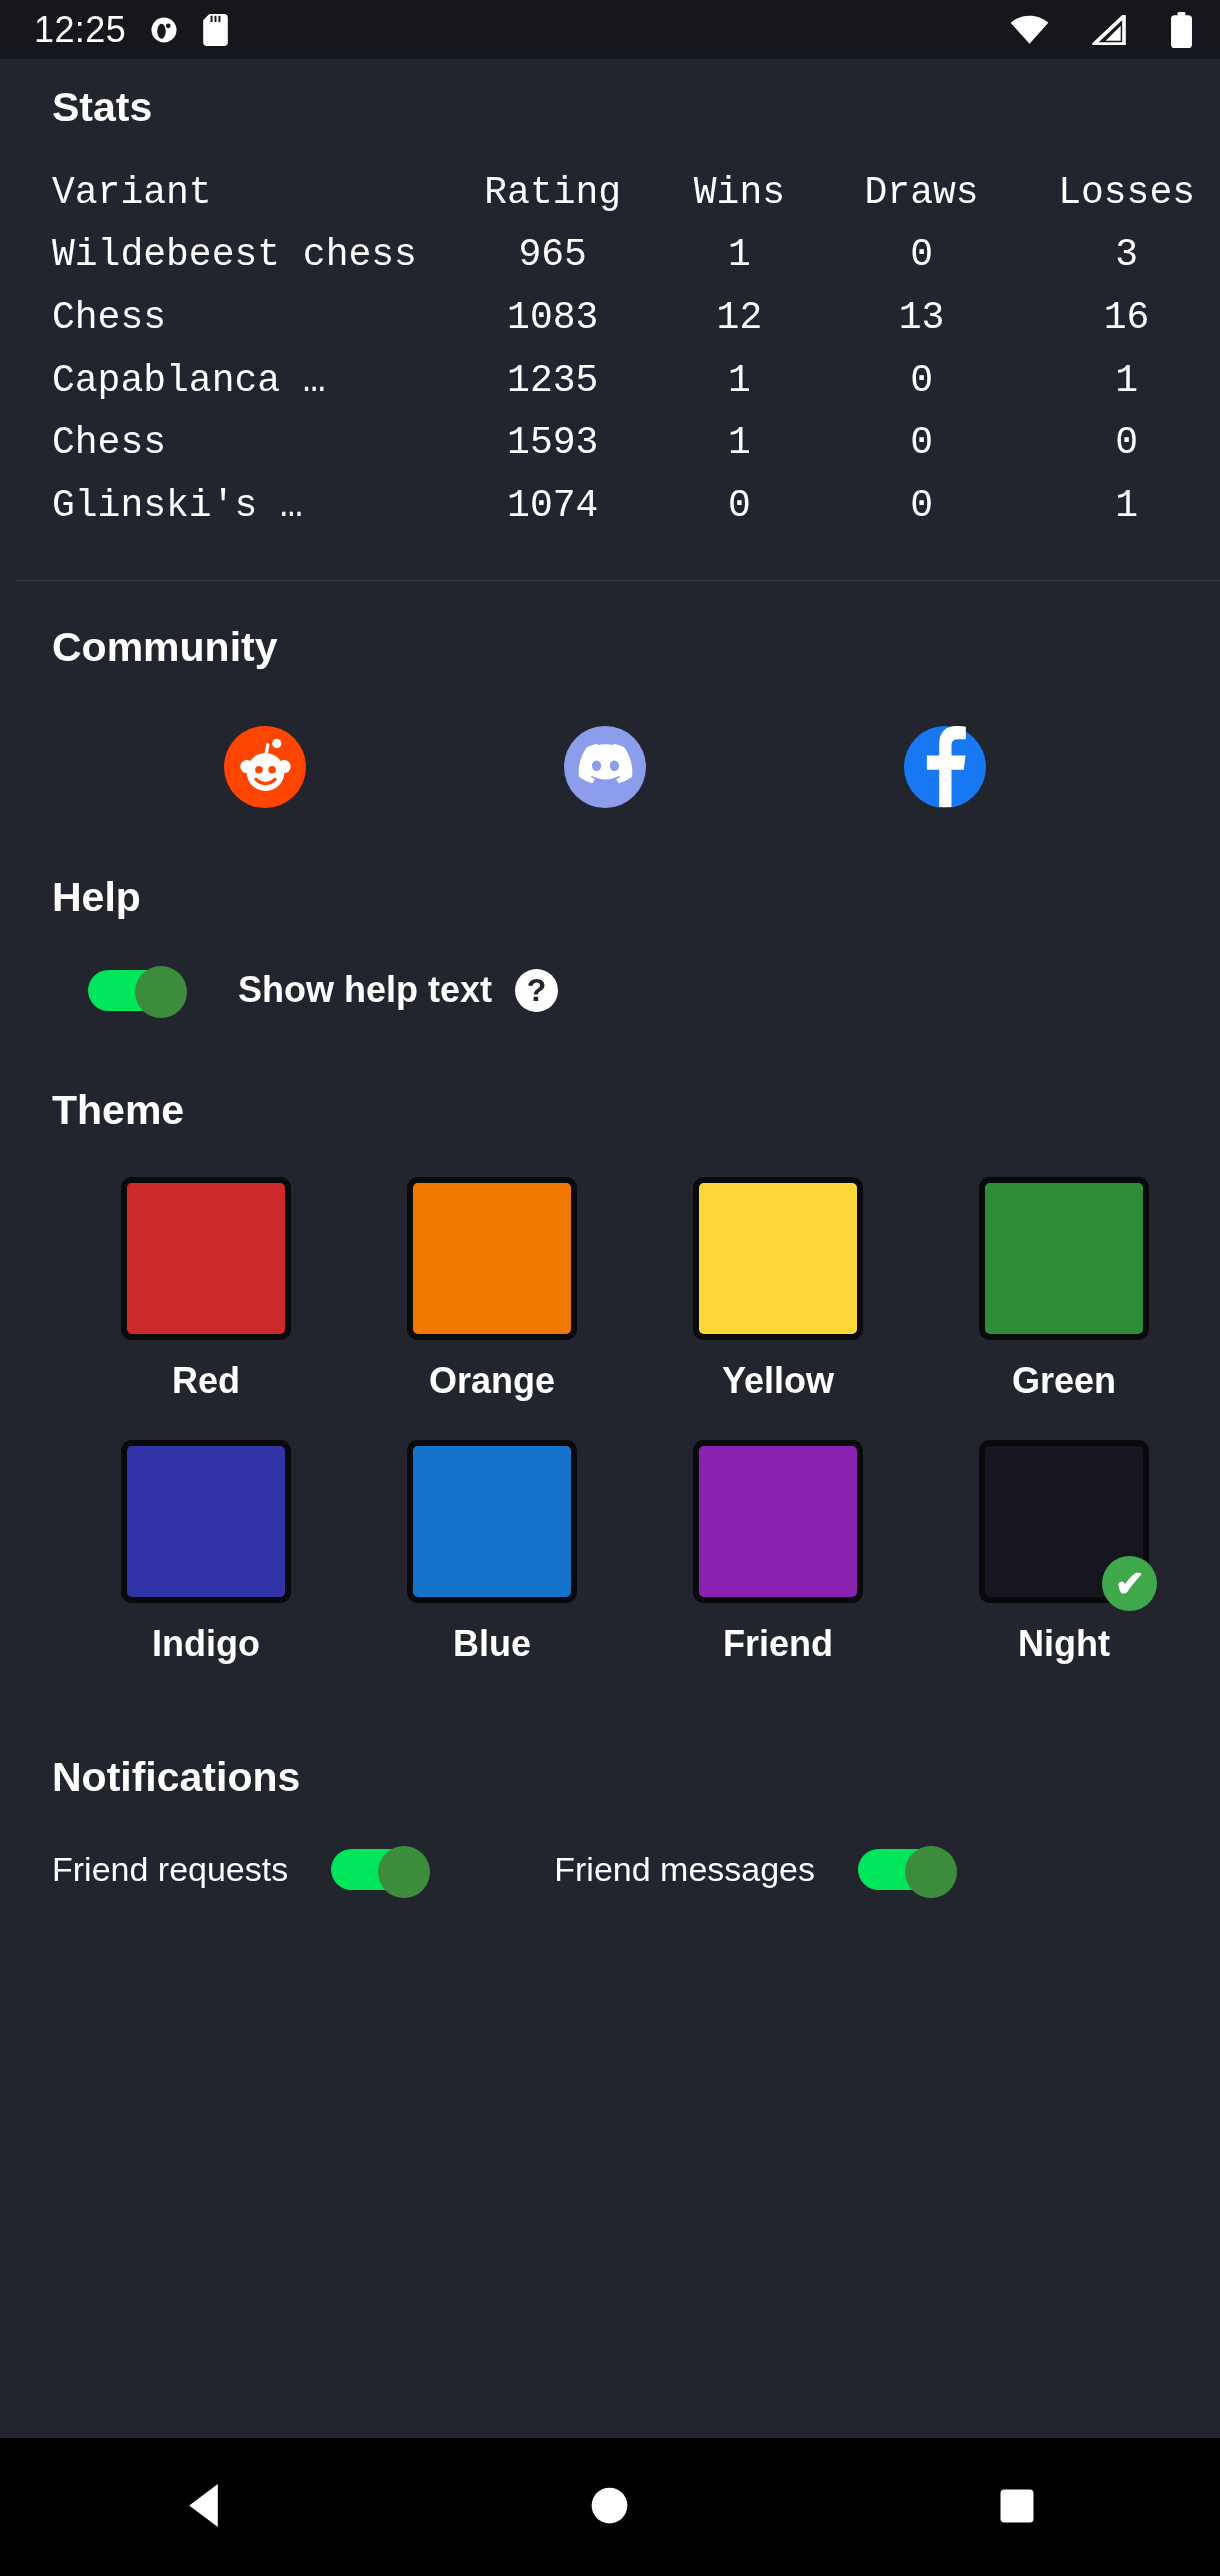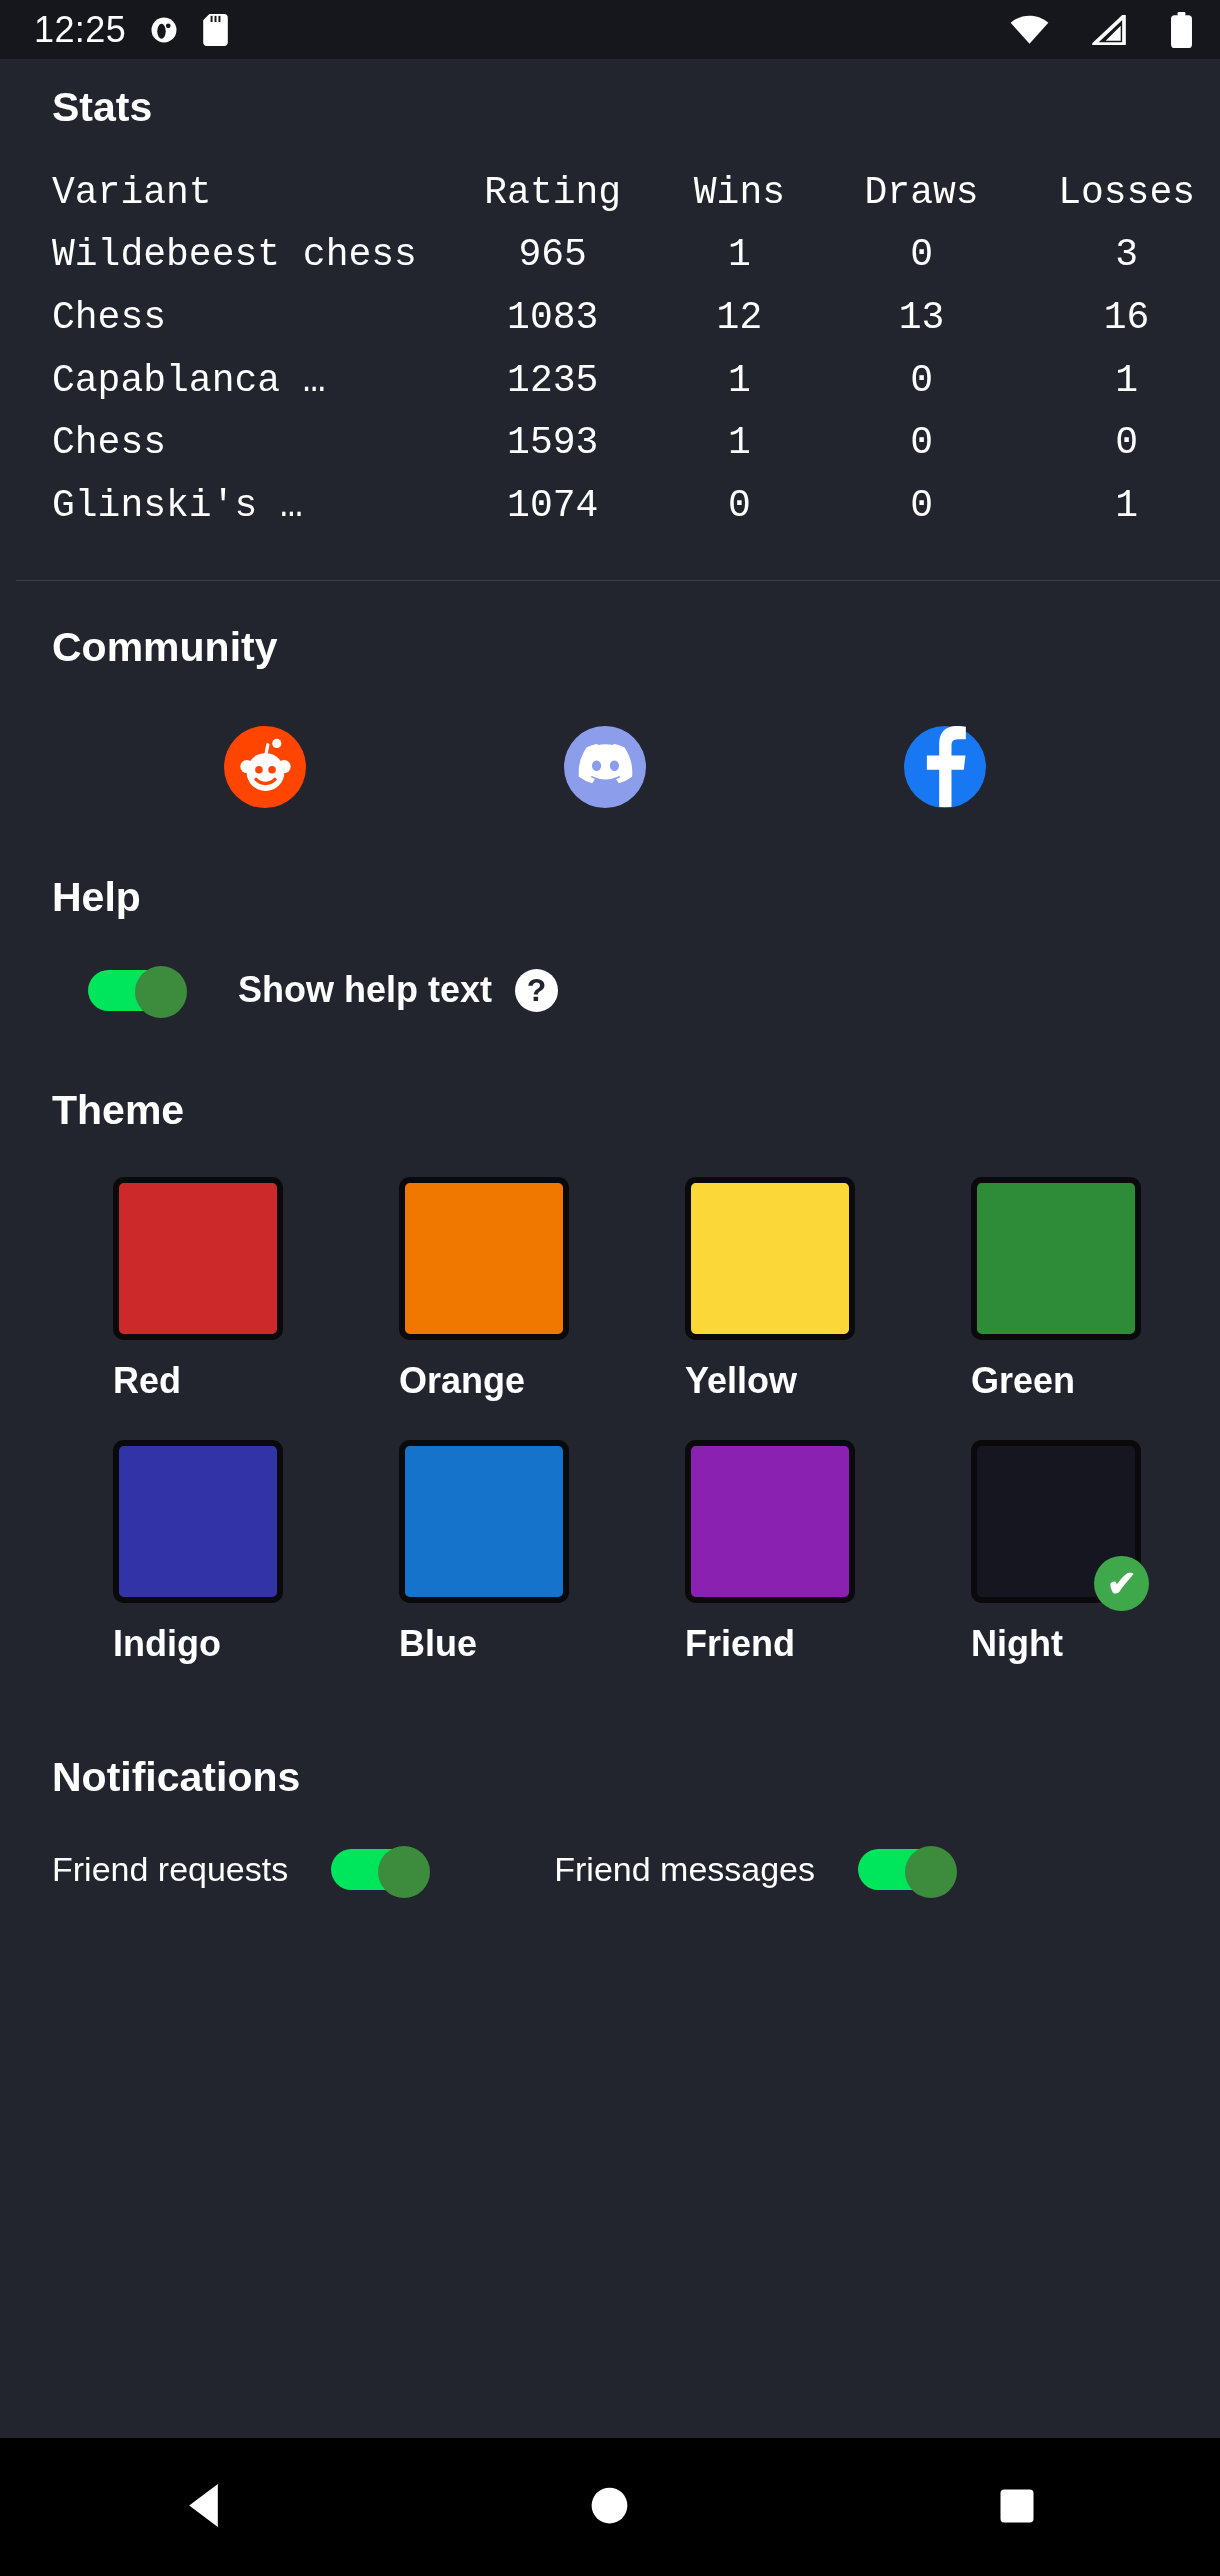--- a/index.html
+++ b/index.html
@@ -141,21 +141,21 @@
   #theme-block { padding-top:73px; }
   .theme-row {
     display:flex;
     padding-left:97px;
     gap:100px;
     margin-top:43px;
   }
   .theme-row.second { margin-top:38px; }
   .theme-item {
     width:186px;
-    display:flex; flex-direction:column; 
+    display:flex; flex-direction:column; align-items:center;
     cursor:pointer;
   }
   .swatch {
     position:relative;
     width:170px; height:163px;
     border:6.3px solid #0A0A0C;
     border-radius:10.7px;
   }
   .swatch .check {
     position:absolute;

